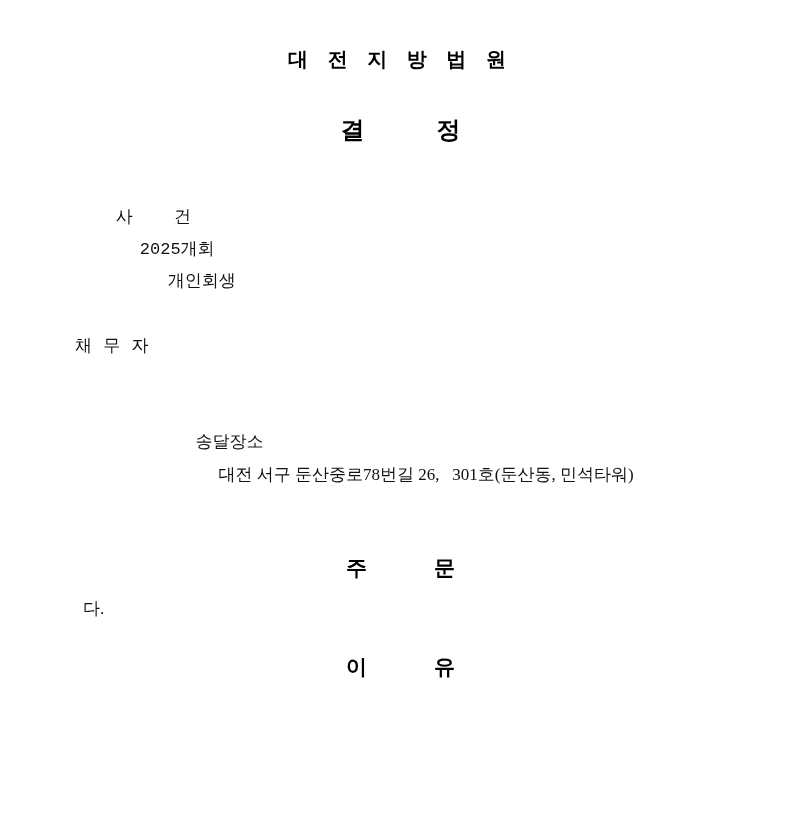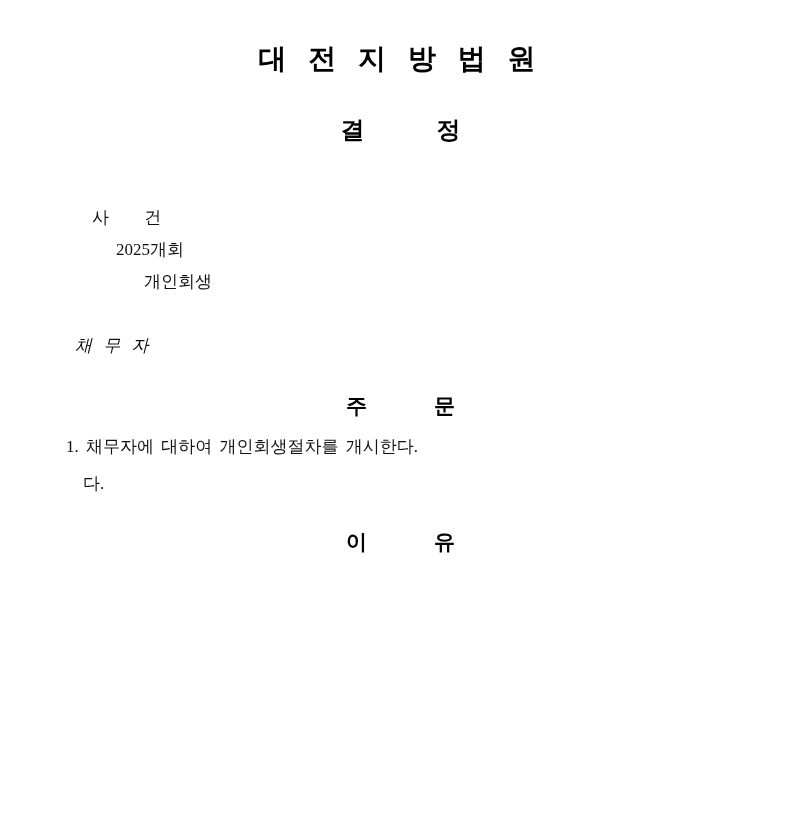--- a/index.html
+++ b/index.html
@@ -17,21 +17,21 @@
     background: #ffffff;
     color: #111111;
     font-family: "Liberation Serif", "DejaVu Serif", serif;
     font-size: 17px;
   }
   
   .court-title {
     text-align: center;
     font-family: "Liberation Sans", "DejaVu Sans", sans-serif;
     font-weight: bold;
-    font-size: 28px;
+    font-size: 20px;
     line-height: 34px;
     letter-spacing: 7px;
     white-space: pre;
     color: #000000;
   }
   .h2 {
     display: flex;
     justify-content: center;
     gap: 72px;
     margin-top: 40px;
@@ -52,30 +52,30 @@
     color: #000000;
   }
   .h3-order  { margin-top: 30px; }
   .h3-reason { margin-top: 26px; }
   
   .case-line {
     margin-top: 26px;
     margin-left: 9px;
     line-height: 32px;
     white-space: pre;
+    font-family: Liberation Mono, monospace;
   }
   .case-label { word-spacing: 31px; }
   .case-number { margin-left: 24px; }
   .case-type { margin-left: 52px; }
   .debtor-line {
     margin-left: 9px;
     line-height: 32px;
     word-spacing: 7px;
     white-space: pre;
-    font-style: italic;
   }
   .service-block {
     margin-top: 30px;
     margin-left: 104px;
     line-height: 33px;
   }
   .service-line { white-space: pre; }
   .service-value { margin-left: 23px; }
   .order-items {
     margin-top: 8px;
@@ -101,29 +101,32 @@
 
   <div class="case-line">
     <span class="case-label">사 건</span>
     <span class="case-number">2025개회</span>
     <span class="case-type">개인회생</span>
   </div>
 
   <div class="debtor-line">채 무 자</div>
 
   <div class="service-block">
+    <div class="service-line">
+      <span>송달장소</span>
+      <span class="service-value">대전 서구 둔산중로78번길 26,   301호(둔산동, 민석타워)</span>
+    </div>
   </div>
 
   <div class="h3 h3-order">
     <span>주</span>
     <span>문</span>
   </div>
 
   <div class="order-items">
-    <div class="order-item">1. 채무자에 대하여 개인회생절차를 개시한다.</div>
     <div class="order-item order-item-cont">다.</div>
   </div>
 
   <div class="h3 h3-reason">
     <span>이</span>
     <span>유</span>
   </div>
 
 </div>
 

